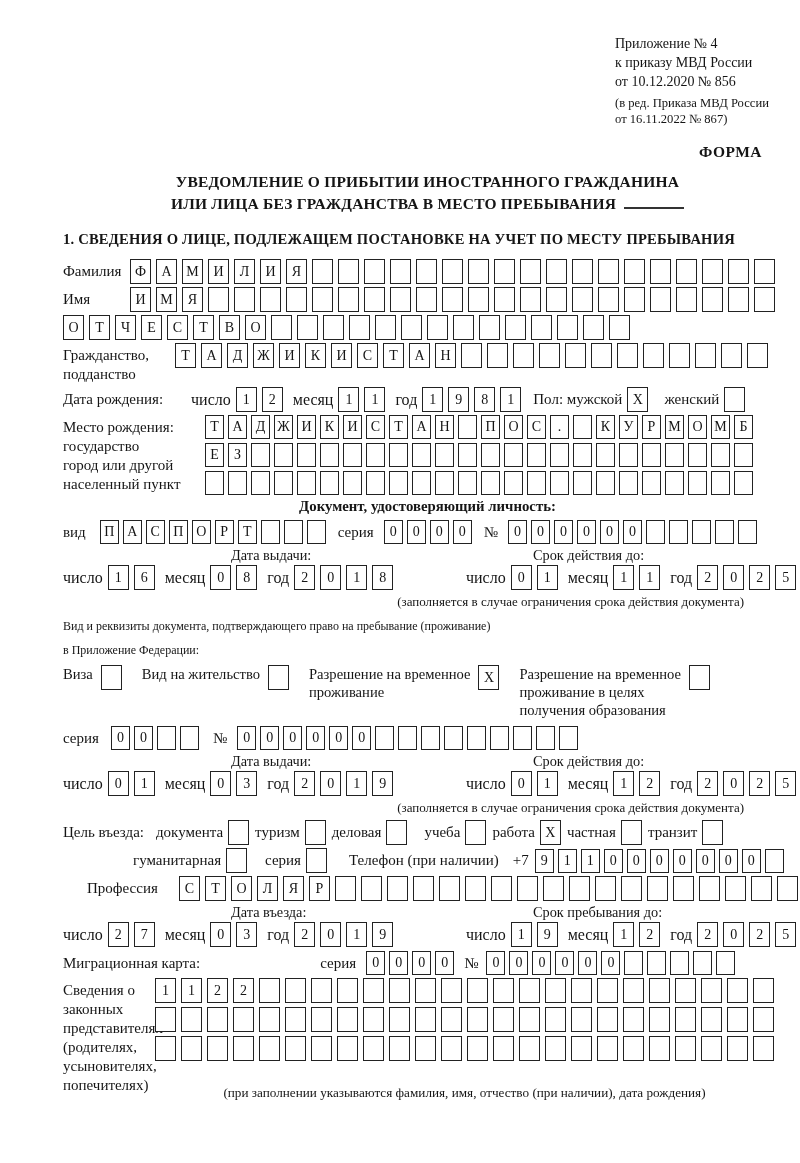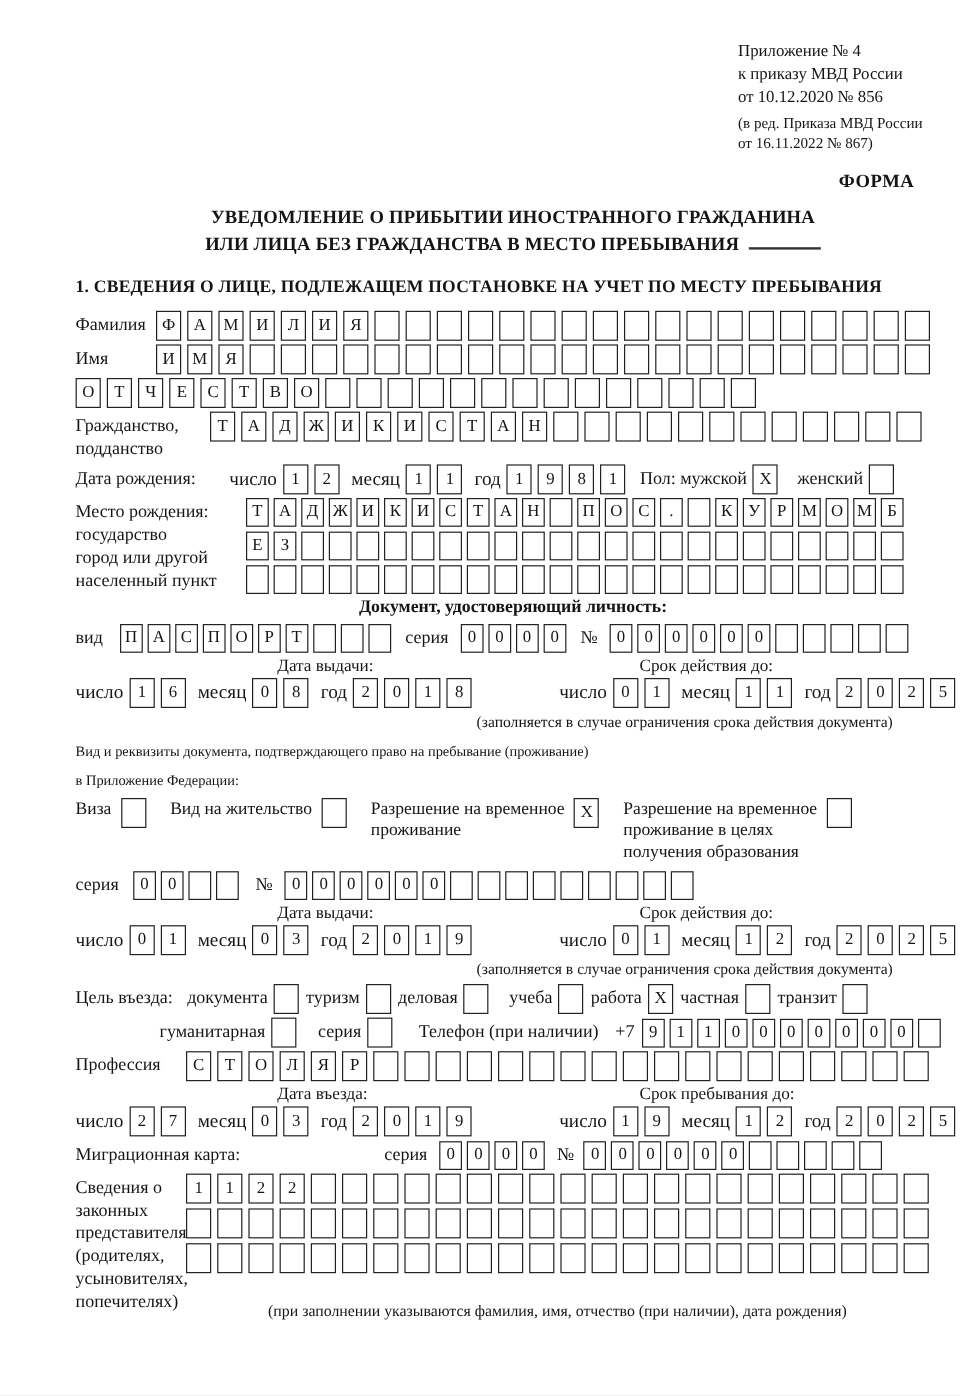--- a/index.html
+++ b/index.html
@@ -512,21 +512,21 @@
           <div class="cell">0</div>
           <div class="cell">0</div>
           <div class="cell">0</div>
           <div class="cell">0</div>
           <div class="cell">0</div>
           <div class="cell">0</div>
           <div class="cell"></div>
         </div>
       </div>
       <div class="row">
-        <div class="lbl" style="width: 92px;">
+        <div class="lbl" style="width: 92px; margin-left: 24px;">
           <div>Профессия</div>
         </div>
         <div class="cells">
           <div class="cell">С</div>
           <div class="cell">Т</div>
           <div class="cell">О</div>
           <div class="cell">Л</div>
           <div class="cell">Я</div>
           <div class="cell">Р</div>
           <div class="cell"></div>

